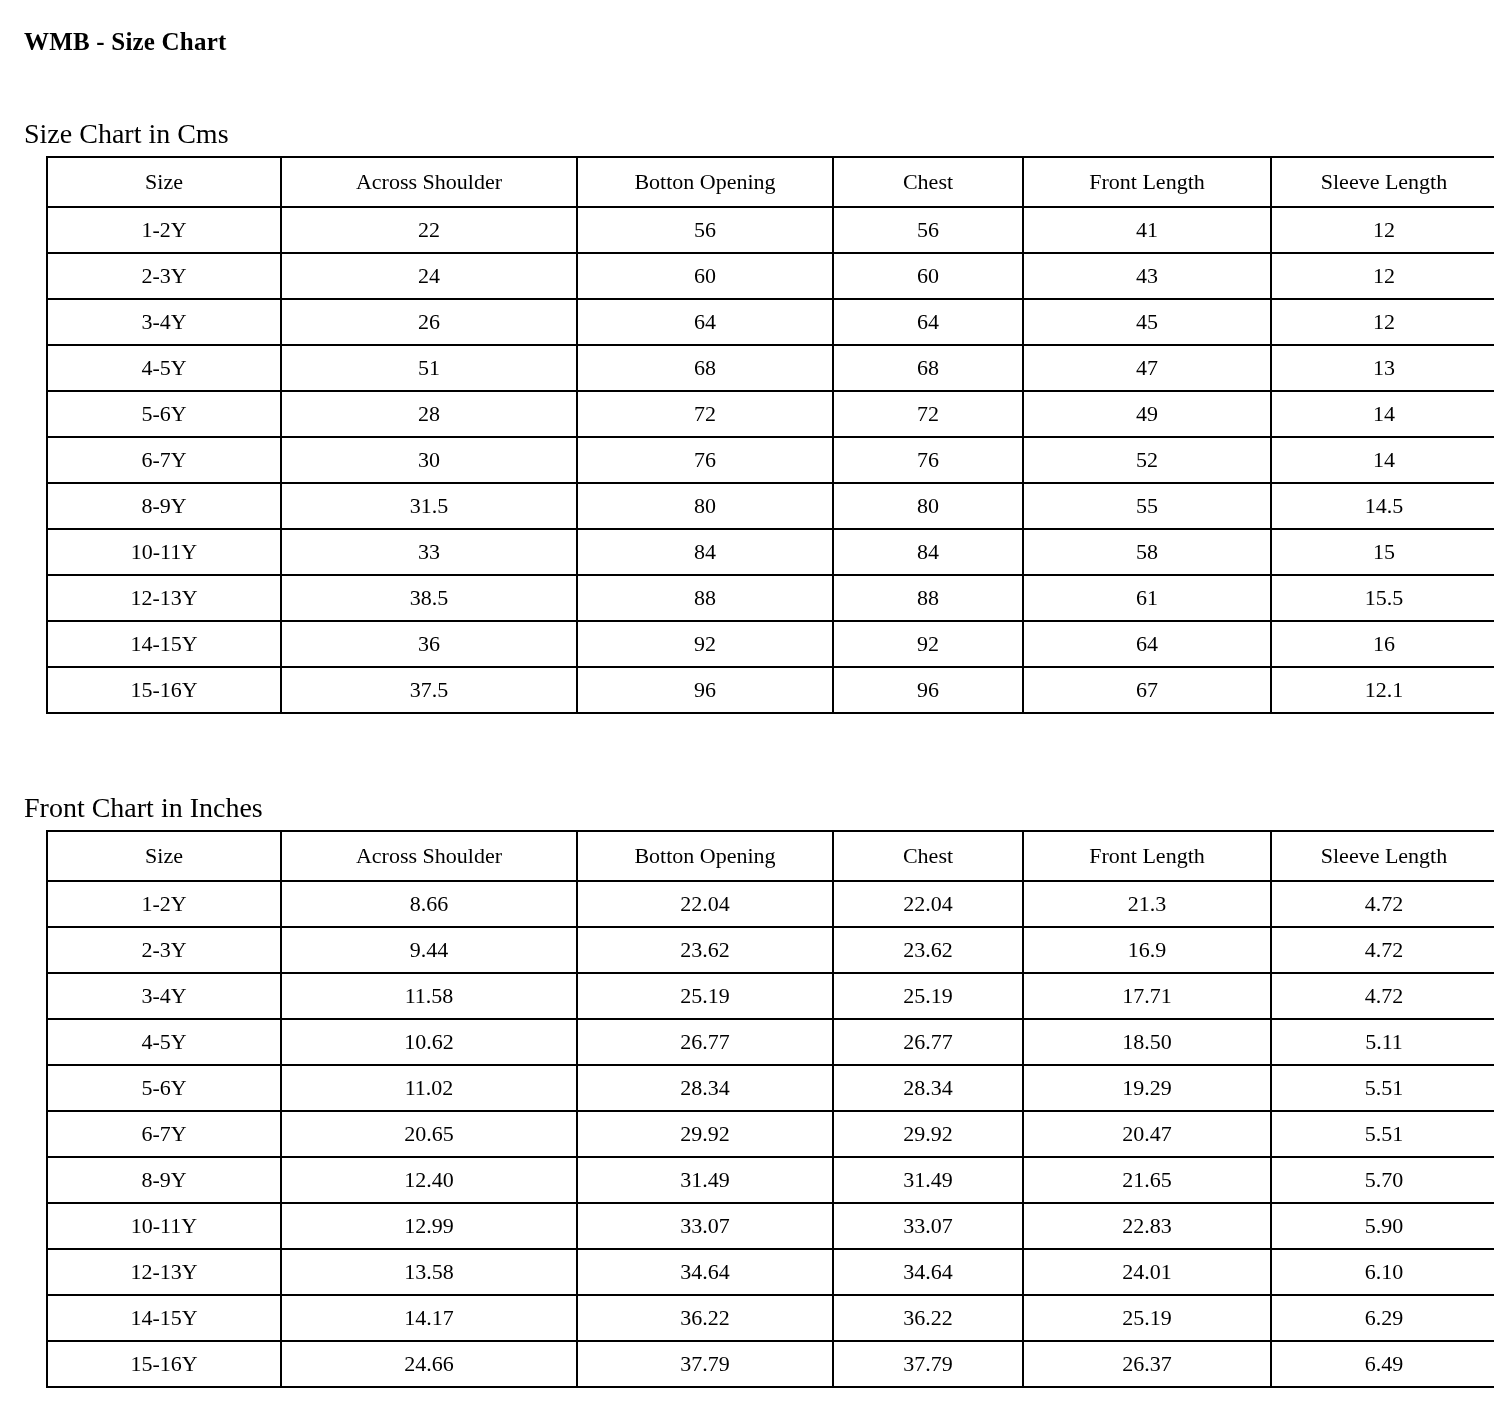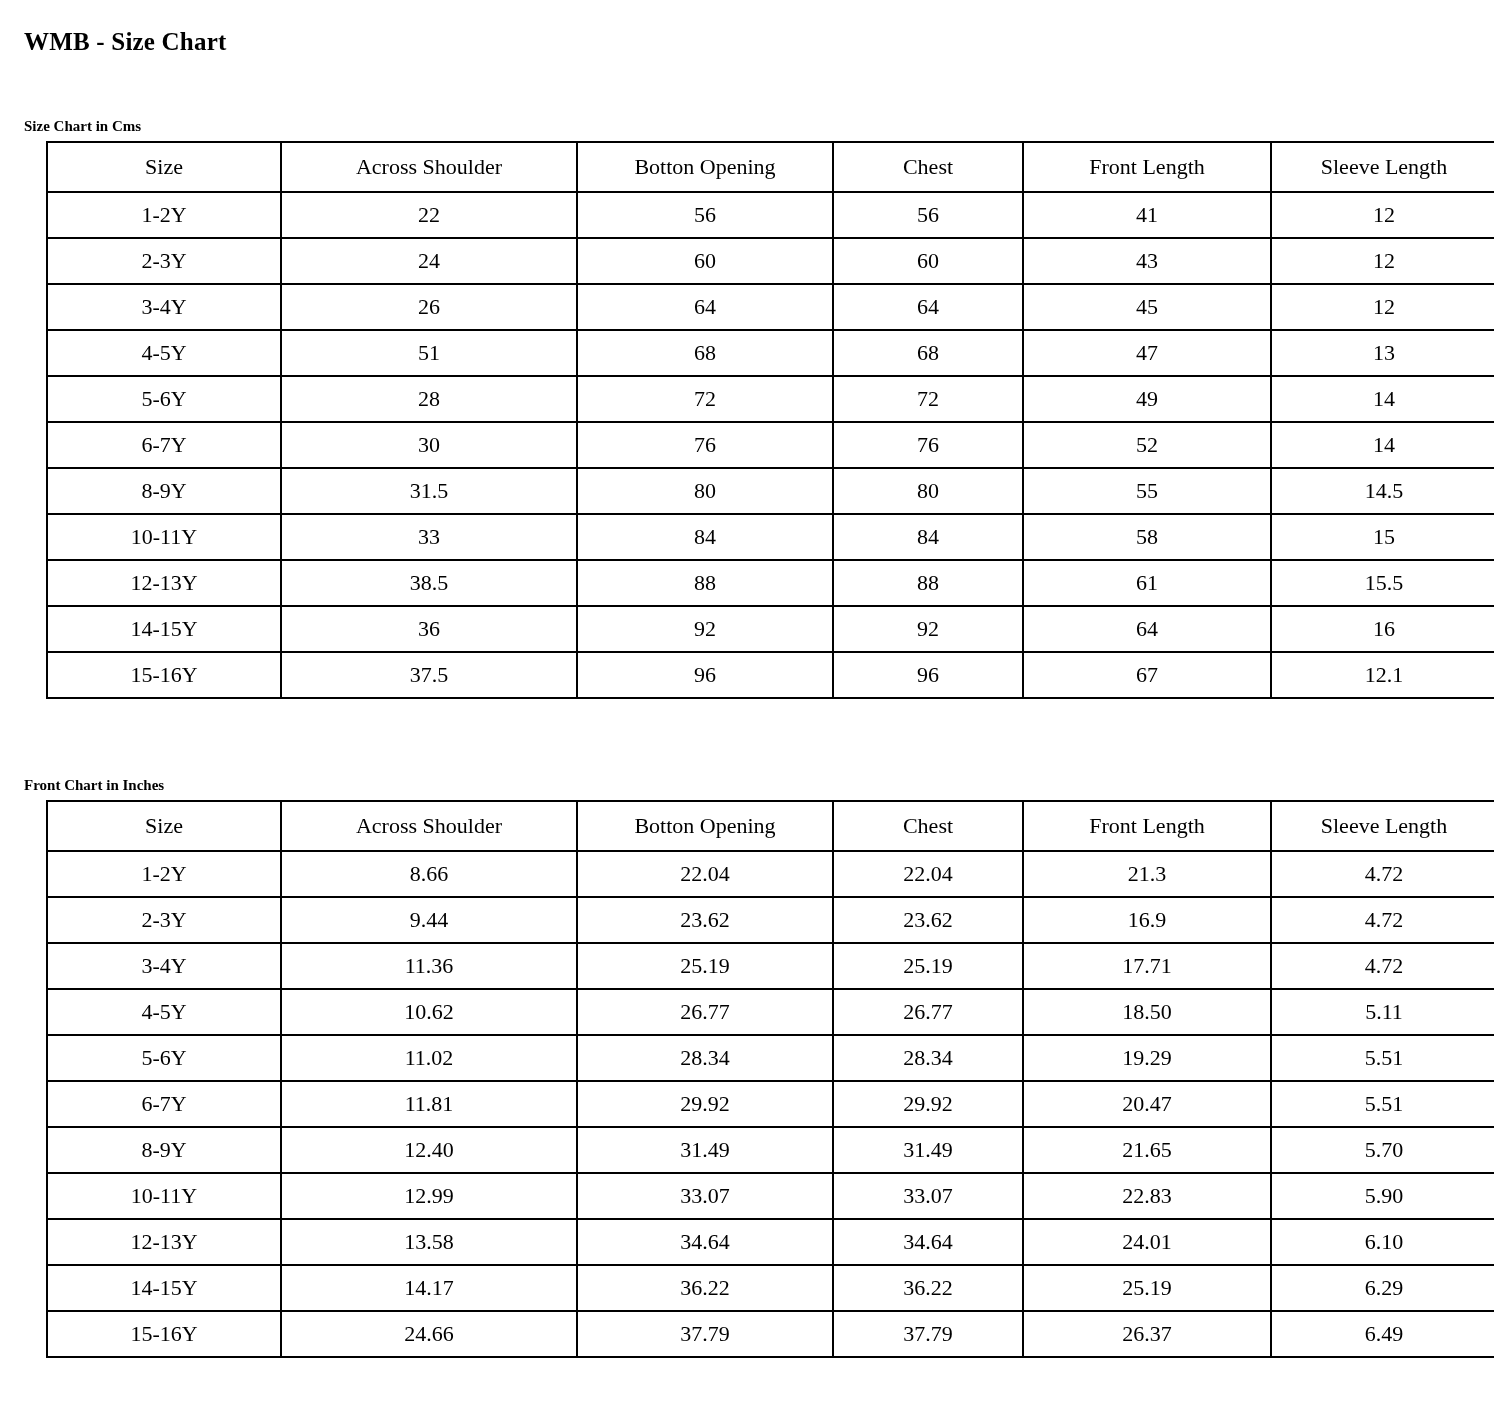--- a/index.html
+++ b/index.html
@@ -21,22 +21,22 @@
   }
   .doc-title {
     font-family: "Liberation Serif", serif;
     font-weight: bold;
     font-size: 25px;
     letter-spacing: 0.2px;
     margin: 8px 0 0 2px;
   }
   .section-title {
     font-family: "Liberation Serif", serif;
-    font-weight: bold;
-    font-size: 15px;
+    font-weight: normal;
+    font-size: 28px;
     margin: 0 0 6px 2px;
   }
   .spacer-1 { height: 62px; }
   .spacer-2 { height: 78px; }
   table.size-table {
     border-collapse: collapse;
     width: 1450px;
     table-layout: fixed;
     font-size: 22px;
     margin-left: 24px;
@@ -219,21 +219,21 @@
       <tr>
         <td>2-3Y</td>
         <td>9.44</td>
         <td>23.62</td>
         <td>23.62</td>
         <td>16.9</td>
         <td>4.72</td>
       </tr>
       <tr>
         <td>3-4Y</td>
-        <td>11.36</td>
+        <td>11.58</td>
         <td>25.19</td>
         <td>25.19</td>
         <td>17.71</td>
         <td>4.72</td>
       </tr>
       <tr>
         <td>4-5Y</td>
         <td>10.62</td>
         <td>26.77</td>
         <td>26.77</td>
@@ -243,21 +243,21 @@
       <tr>
         <td>5-6Y</td>
         <td>11.02</td>
         <td>28.34</td>
         <td>28.34</td>
         <td>19.29</td>
         <td>5.51</td>
       </tr>
       <tr>
         <td>6-7Y</td>
-        <td>11.81</td>
+        <td>20.65</td>
         <td>29.92</td>
         <td>29.92</td>
         <td>20.47</td>
         <td>5.51</td>
       </tr>
       <tr>
         <td>8-9Y</td>
         <td>12.40</td>
         <td>31.49</td>
         <td>31.49</td>

